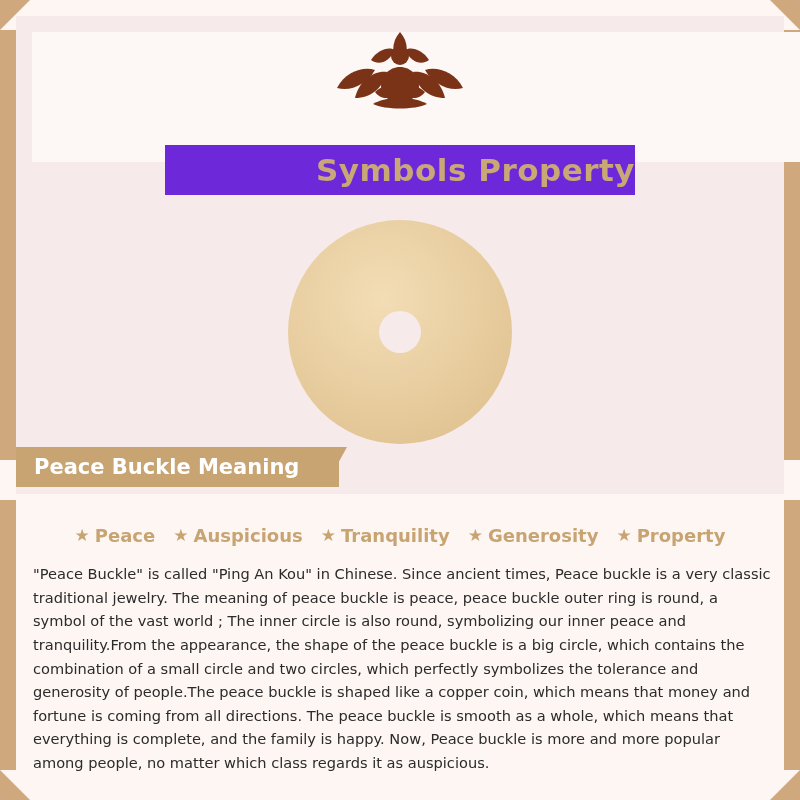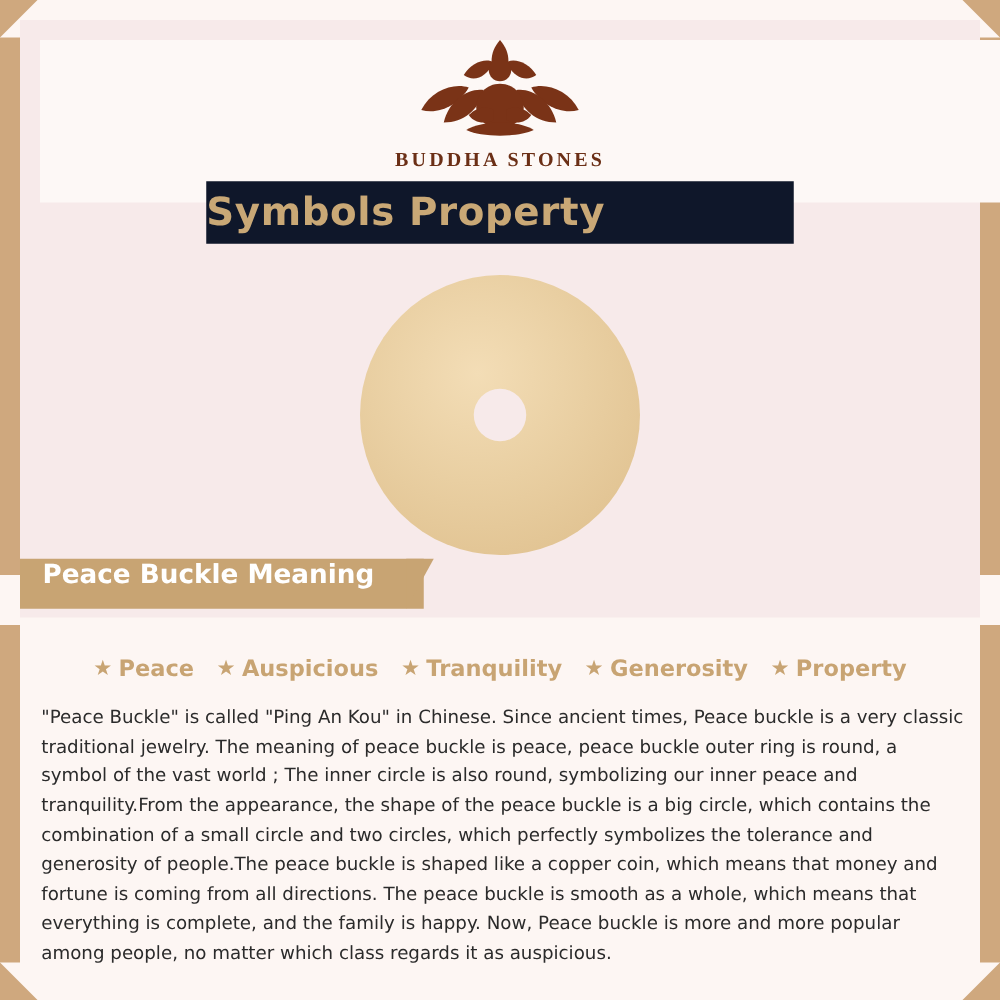--- a/index.html
+++ b/index.html
@@ -112,24 +112,24 @@
     font-family: "Liberation Serif", serif;
   }
 
   
   .title-banner {
     position: absolute;
     top: 145px;
     left: 165px;
     width: 470px;
     height: 50px;
-    background: #0f172a;
+    background: #6d28d9;
     display: flex;
     align-items: center;
-    justify-content: flex-start;
+    justify-content: flex-end;
   }
   .title-banner .title {
     font-size: 31px;
     font-weight: bold;
     color: #c9a876;
     letter-spacing: 0.5px;
     font-family: "DejaVu Sans", sans-serif;
   }
 
   
@@ -161,21 +161,21 @@
   }
 
   
   .ribbon {
     position: absolute;
     top: 447px;
     left: 16px;
     height: 40px;
     background: #c8a473;
     display: flex;
-    align-items: flex-start;
+    align-items: center;
     padding-left: 18px;
     padding-right: 40px;
     box-sizing: border-box;
   }
   .ribbon-text {
     font-size: 21px;
     color: #ffffff;
     font-weight: bold;
     font-family: "DejaVu Sans", sans-serif;
   }
@@ -262,21 +262,20 @@
           <path d="M85 10 C94 20 94 34 85 42 C76 34 76 20 85 10 Z"></path>
 
           <circle cx="85" cy="34" r="9"></circle>
           <path d="M85 45 C74 45 66 54 66 64 C66 72 72 78 80 80 L90 80 C98 78 104 72 104 64 C104 54 96 45 85 45 Z"></path>
           <path d="M60 70 C66 64 74 62 80 66 L80 74 C72 78 64 76 60 70 Z"></path>
           <path d="M110 70 C104 64 96 62 90 66 L90 74 C98 78 106 76 110 70 Z"></path>
           <path d="M58 82 C70 74 100 74 112 82 C100 88 70 88 58 82 Z"></path>
         </g>
       </svg>
     </span>
-    <div class="brand">BUDDHA STONES</div>
   </div>
 
   <div class="title-banner">
     <div class="title">Symbols Property</div>
   </div>
 
   <div class="disc-wrap">
     <div class="disc">
       <div class="disc-hole"></div>
     </div>

